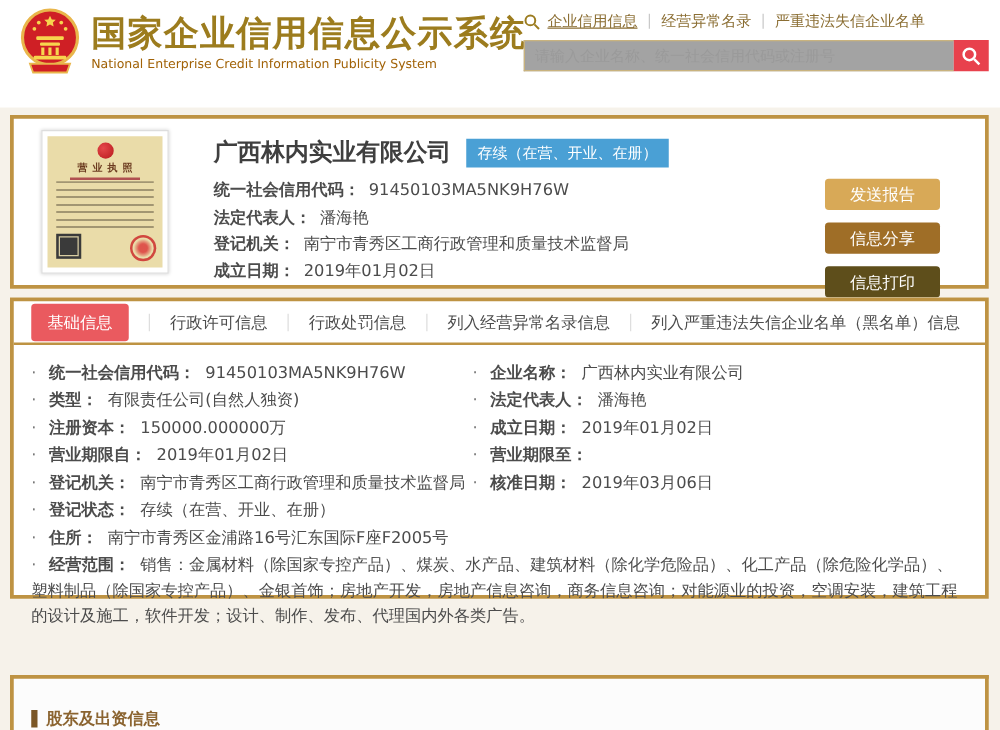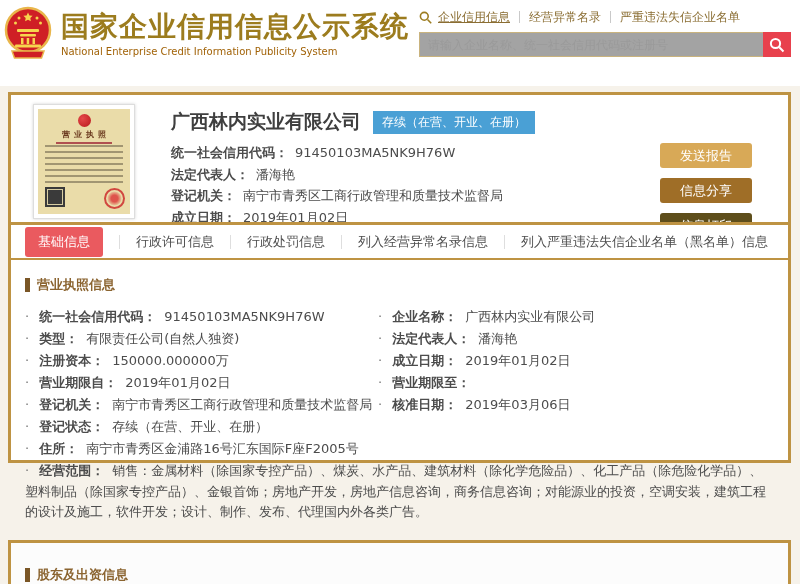--- a/index.html
+++ b/index.html
@@ -3,21 +3,21 @@
 <meta charset="utf-8">
 <style>
   html,body { margin:0; padding:0; }
   .page {
     position:relative; width:800px; height:584px; overflow:hidden;
     background:#f6f2ea; font-family:"DejaVu Sans", sans-serif;
     -webkit-font-smoothing:antialiased;
   }
   
   .site-header { position:absolute; top:0; left:0; width:800px; height:86px; background:#ffffff; }
-  .brand { position:absolute; left:2px; top:5px; display:flex; align-items:center; }
+  .brand { position:absolute; left:14px; top:5px; display:flex; align-items:center; }
   .emblem { width:52px; height:56px; margin-right:7px; }
   .site-title { font-size:28px; font-weight:bold; color:#9c7c1e; letter-spacing:1px; line-height:36px; }
   .site-subtitle { font-size:10px; color:#a16207; margin-top:1px; }
   .head-right { position:absolute; right:9px; top:9px; width:372px; }
   .nav-row { display:flex; align-items:center; font-size:12px; height:16px; }
   .nav-row .mag { margin-right:6px; flex:none; }
   .nav-link { color:#8b6e33; text-decoration:none; margin:0 9px; white-space:nowrap; cursor:pointer; }
   .nav-link.active { text-decoration:underline; margin-left:0; }
   .vsep-sm { width:1px; height:12px; background:#c9c9c9; flex:none; }
   .search-row { margin-top:7px; display:flex; height:25px; }
@@ -51,21 +51,21 @@
   .cfields { margin-top:7px; }
   .cfield { font-size:13px; color:#4c4c4c; line-height:21.5px; white-space:nowrap; }
   .cfield .lbl { font-weight:bold; margin-right:7px; }
   .card-actions { position:absolute; right:36px; top:24px; width:92px; display:flex; flex-direction:column; }
   .act-btn { height:25px; border:none; border-radius:3px; color:#fff; font-size:13px;
     font-family:inherit; cursor:pointer; margin-bottom:10px; }
   .act-btn.b0 { background:#d8a957;margin-top:24px; }
   .act-btn.b1 { background:#9f6e27; }
   .act-btn.b2 { background:#5e4e1b; }
   
-  .main-box { top:222px; width:783px; height:241px; }
+  .main-box { top:238px; width:783px; height:241px; }
   .tabbar { height:33px; border-bottom:2px solid #be9343; display:flex; align-items:center; padding-left:14px; }
   .tab { font-size:13px; color:#4c4c4c; cursor:pointer; margin:0 16px; white-space:nowrap; }
   .tab.active { background:#ea5a5f; color:#fff; padding:6px 13px; border-radius:3px; margin-left:0; }
   .tabsep { width:1px; height:14px; background:#dedede; flex:none; }
   .section-title { display:flex; align-items:center; margin:16px 0 0 14px;
     color:#8b6430; font-size:13px; font-weight:bold; }
   .marker { width:5px; height:14px; background:#7a5626; margin-right:7px; flex:none; }
   .field-grid { display:flex; margin:12px 0 0 14px; font-size:13px; color:#4c4c4c; }
   .fcol-left { width:353px; flex:none; }
   .fcol-right { flex:1; min-width:0; }
@@ -181,24 +181,20 @@
       <span class="tabsep"></span>
       <span class="tab">行政许可信息</span>
       <span class="tabsep"></span>
       <span class="tab">行政处罚信息</span>
       <span class="tabsep"></span>
       <span class="tab">列入经营异常名录信息</span>
       <span class="tabsep"></span>
       <span class="tab">列入严重违法失信企业名单（黑名单）信息</span>
     </div>
 
-    <div class="section-title">
-      <span class="marker"></span>
-      <span>营业执照信息</span>
-    </div>
 
     <div class="field-grid">
       <div class="fcol-left">
         <div class="frow">
           <span class="flabel">统一社会信用代码：</span><span>91450103MA5NK9H76W</span>
         </div>
         <div class="frow">
           <span class="flabel">类型：</span><span>有限责任公司(自然人独资)</span>
         </div>
         <div class="frow">

